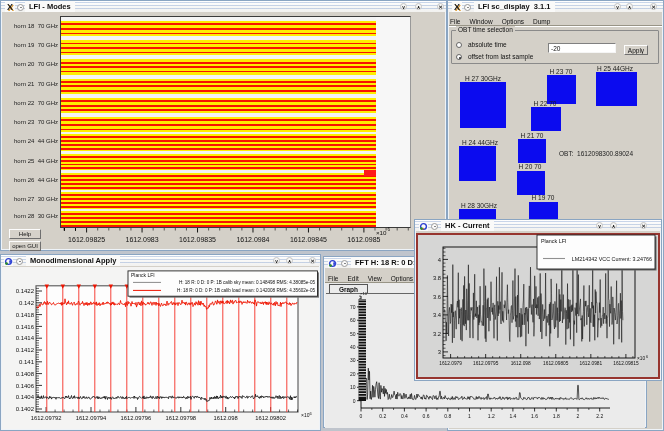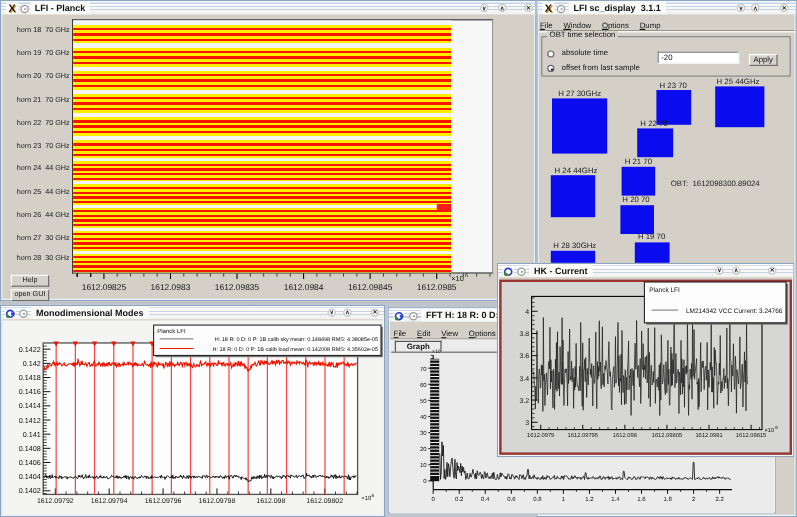--- a/index.html
+++ b/index.html
@@ -24,21 +24,21 @@
  text-align:center;overflow:hidden}
 .mitem{display:inline-block;font-size:6.5px;color:#111;margin-right:9px}
 .mitem u{text-decoration:underline}
 svg{position:absolute;left:0;top:0}
 </style></head><body>
 <div class="win" style="left:0;top:0;width:447px;height:251px"> 
     <div class="tb">
       <div class="tlines"></div>
       <div class="icx" style="left:4px">X</div>
       <div class="iccirc" style="left:16px"></div>
-      <div class="ttext" style="left:24px">LFI - Planck</div>
+      <div class="ttext" style="left:24px">LFI - Modes</div>
       <div class="tbtn" style="left:399px">∨</div>
       <div class="tbtn" style="left:414px">∧</div>
       <div class="tbtn" style="left:436px">✕</div>
     </div>
     <div style="position:absolute;left:0;top:22.0px;width:58px;height:8px;font-size:6px;color:#1a1a1a;text-align:right;line-height:8px;white-space:nowrap">horn 18&nbsp; 70 GHz</div>
     <div style="position:absolute;left:0;top:41.2px;width:58px;height:8px;font-size:6px;color:#1a1a1a;text-align:right;line-height:8px;white-space:nowrap">horn 19&nbsp; 70 GHz</div>
     <div style="position:absolute;left:0;top:60.4px;width:58px;height:8px;font-size:6px;color:#1a1a1a;text-align:right;line-height:8px;white-space:nowrap">horn 20&nbsp; 70 GHz</div>
     <div style="position:absolute;left:0;top:79.6px;width:58px;height:8px;font-size:6px;color:#1a1a1a;text-align:right;line-height:8px;white-space:nowrap">horn 21&nbsp; 70 GHz</div>
     <div style="position:absolute;left:0;top:98.9px;width:58px;height:8px;font-size:6px;color:#1a1a1a;text-align:right;line-height:8px;white-space:nowrap">horn 22&nbsp; 70 GHz</div>
     <div style="position:absolute;left:0;top:118.1px;width:58px;height:8px;font-size:6px;color:#1a1a1a;text-align:right;line-height:8px;white-space:nowrap">horn 23&nbsp; 70 GHz</div>
@@ -297,21 +297,21 @@
     <div class="tb">
       <div class="tlines"></div>
       <div style="position:absolute;left:3px;top:1.5px;width:9px;height:9px;background:#fafaf9">
         <svg width="9" height="9">
           <circle cx="4.5" cy="4.5" r="2.9" fill="none" stroke="#2a3fd0" stroke-width="1.4"></circle>
           <circle cx="2.5" cy="6.6" r="1.4" fill="#2d8a2d"></circle>
           <rect x="5.2" y="3.4" width="3" height="2.4" fill="#3548d8"></rect>
         </svg>
       </div>
       <div class="iccirc" style="left:15px"></div>
-      <div class="ttext" style="left:25px">Monodimensional Modes</div>
+      <div class="ttext" style="left:25px">Monodimensional Apply</div>
       <div class="tbtn" style="left:272px">∨</div>
       <div class="tbtn" style="left:285px">∧</div>
       <div class="tbtn" style="left:308px">✕</div>
     </div>
     <div style="position:absolute;left:2px;top:13px;width:317px;height:162px;background:#f4f4f3"></div>
     <svg width="321" height="177" viewBox="0 0 321 177">
       <rect x="36" y="31.80000000000001" width="262" height="126.19999999999999" fill="#fdfdfd" stroke="#555" stroke-width="1.1"></rect>
       <line x1="36" y1="37.0" x2="42" y2="37.0" stroke="#000" stroke-width="0.8"></line>
       <text x="34" y="39.2" font-size="6" text-anchor="end" fill="#111" font-weight="normal" font-family="Liberation Sans, sans-serif">0.1422</text>
       <line x1="36" y1="39.36" x2="39" y2="39.36" stroke="#000" stroke-width="0.6"></line>

